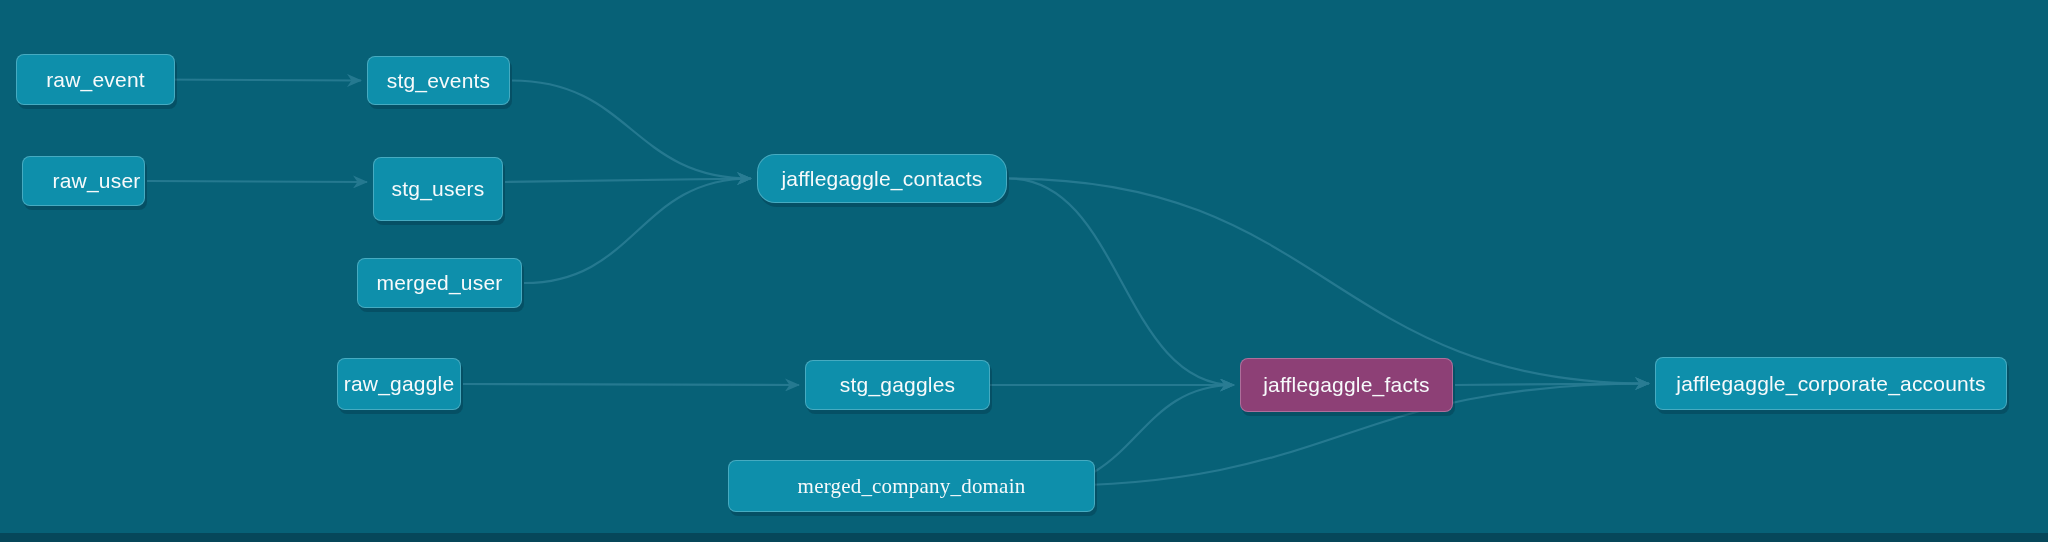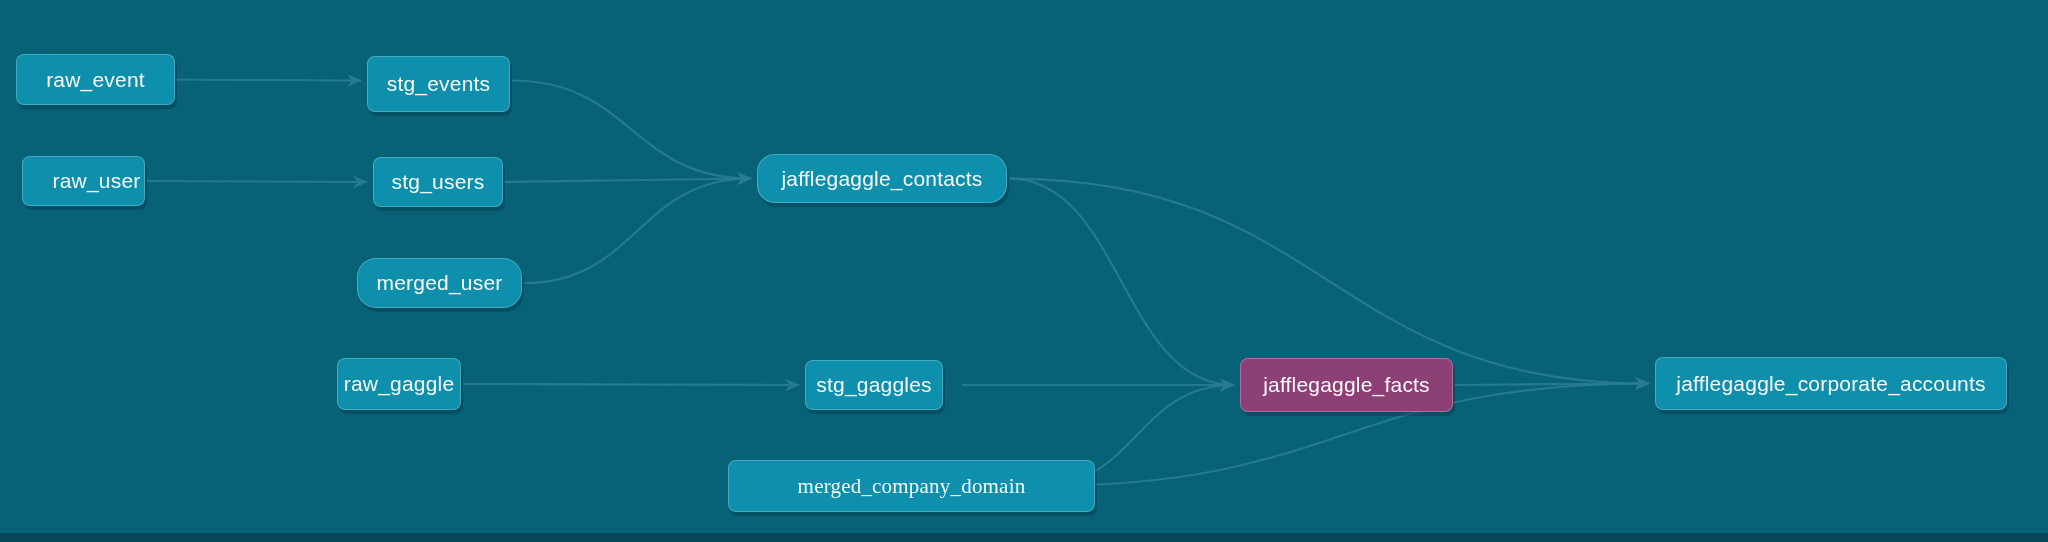--- a/index.html
+++ b/index.html
@@ -55,24 +55,24 @@
         <path d="M1009,178.5 C1121.5,178.5 1121.5,385 1234,385" class="edge" marker-end="url(#arrowhead)"></path>
         <path d="M1039,486 C1136.5,486 1136.5,385 1234,385" class="edge" marker-end="url(#arrowhead)"></path>
         <path d="M1455,385 L1649,383.5" class="edge" marker-end="url(#arrowhead)"></path>
         <path d="M1009,178.5 C1329,178.5 1329,383.5 1649,383.5" class="edge" marker-end="url(#arrowhead)"></path>
         <path d="M1039,486 C1344,486 1344,383.5 1649,383.5" class="edge" marker-end="url(#arrowhead)"></path>
       </g>
   </svg>
   <div id="node-layer">
       <div class="node" style="left: 16px; top: 54px; width: 159px; height: 51px;">raw_event</div>
       <div class="node" style="left: 22px; top: 156px; width: 123px; height: 50px; padding-left: 26px;">raw_user</div>
-      <div class="node" style="left: 367px; top: 56px; width: 143px; height: 56px;">stg_events</div>
-      <div class="node" style="left: 373px; top: 157px; width: 130px; height: 50px;">stg_users</div>
-      <div class="node" style="left: 357px; top: 258px; width: 165px; height: 50px; border-radius: 19px;">merged_user</div>
+      <div class="node" style="left: 367px; top: 56px; width: 143px; height: 49px;">stg_events</div>
+      <div class="node" style="left: 373px; top: 157px; width: 130px; height: 64px;">stg_users</div>
+      <div class="node" style="left: 357px; top: 258px; width: 165px; height: 50px;">merged_user</div>
       <div class="node" style="left: 757px; top: 154px; width: 250px; height: 49px; border-radius: 18px;">jafflegaggle_contacts</div>
       <div class="node" style="left: 337px; top: 358px; width: 124px; height: 52px; text-align: center;">raw_gaggle</div>
-      <div class="node" style="left: 805px; top: 360px; width: 138px; height: 50px;">stg_gaggles</div>
+      <div class="node" style="left: 805px; top: 360px; width: 185px; height: 50px;">stg_gaggles</div>
       <div class="node" style="left: 728px; top: 460px; width: 367px; height: 52px; font-family: Liberation Serif, serif;">merged_company_domain</div>
       <div class="node highlighted" style="left: 1240px; top: 358px; width: 213px; height: 54px;">jafflegaggle_facts</div>
       <div class="node" style="left: 1655px; top: 357px; width: 352px; height: 53px;">jafflegaggle_corporate_accounts</div>
     </div>
   <div class="bottom-bar"></div>
 </div>
 
 </body></html>

